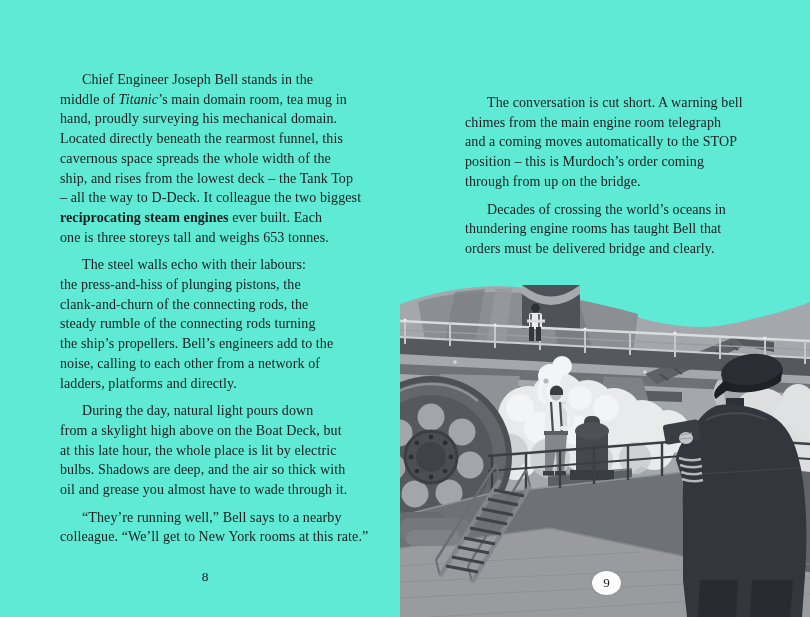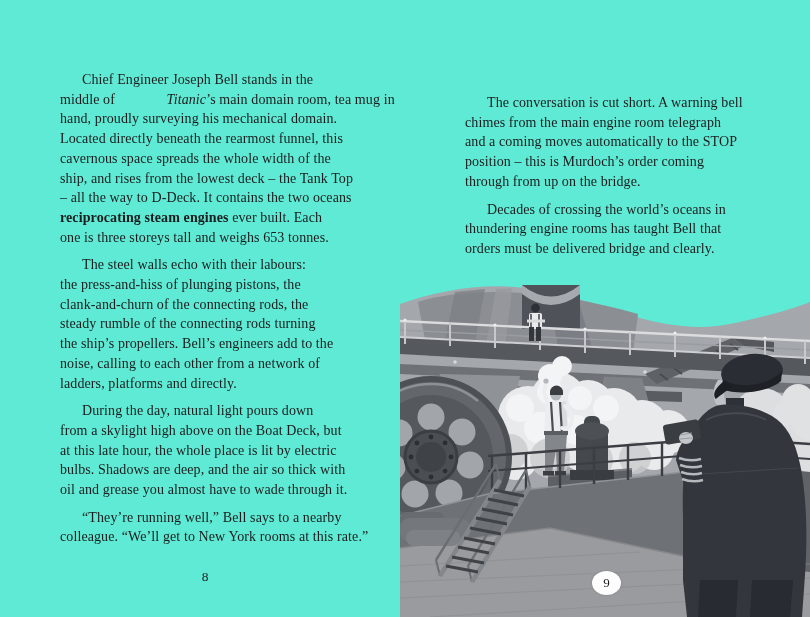--- a/index.html
+++ b/index.html
@@ -7,21 +7,21 @@
     position:relative; width:810px; height:617px; background:#5eead4;
     overflow:hidden; font-family:Liberation Serif, serif;
   }
   .text-col {
     position:absolute; color:#1c1c1e; font-size:14px; line-height:19.7px;
     letter-spacing:0.1px;
   }
   .text-col .para { margin:0 0 8px 0; }
   .line { white-space:pre; }
   .para .line:first-child { padding-left:22px; }
-  .seg.i { font-style:italic;margin-left:48px; }
+  .seg.i { font-style:italic; }
   .seg.b { font-weight:700; }
   #text-left  { left:60px;  top:70px; width:310px; }
   #text-right { left:465px; top:64px; width:300px;margin-top:29px; }
   .pagenum {
     position:absolute; font-size:13.5px; color:#1f1f21; text-align:center;
   }
   #pagenum-left { left:190px; top:569px; width:30px; }
   .illus-wrap { position:absolute; left:400px; top:280px; width:410px; height:337px; }
   .illus-wrap svg { display:block; }
   .oval-badge {
@@ -37,21 +37,21 @@
 <div class="spread">
 
   <div class="text-col" id="text-left">
     <div class="para">
         <div class="line"><span class="seg">Chief Engineer Joseph Bell stands in the</span></div>
         <div class="line"><span class="seg">middle of </span><span class="seg i">Titanic</span><span class="seg">’s main domain room, tea mug in</span></div>
         <div class="line"><span class="seg">hand, proudly surveying his mechanical domain.</span></div>
         <div class="line"><span class="seg">Located directly beneath the rearmost funnel, this</span></div>
         <div class="line"><span class="seg">cavernous space spreads the whole width of the</span></div>
         <div class="line"><span class="seg">ship, and rises from the lowest deck – the Tank Top</span></div>
-        <div class="line"><span class="seg">– all the way to D-Deck. It contains the two oceans</span></div>
+        <div class="line"><span class="seg">– all the way to D-Deck. It colleague the two biggest</span></div>
         <div class="line"><span class="seg b">reciprocating steam engines</span><span class="seg"> ever built. Each</span></div>
         <div class="line"><span class="seg">one is three storeys tall and weighs 653 tonnes.</span></div>
       </div>
     <div class="para">
         <div class="line"><span class="seg">The steel walls echo with their labours:</span></div>
         <div class="line"><span class="seg">the press-and-hiss of plunging pistons, the</span></div>
         <div class="line"><span class="seg">clank-and-churn of the connecting rods, the</span></div>
         <div class="line"><span class="seg">steady rumble of the connecting rods turning</span></div>
         <div class="line"><span class="seg">the ship’s propellers. Bell’s engineers add to the</span></div>
         <div class="line"><span class="seg">noise, calling to each other from a network of</span></div>

